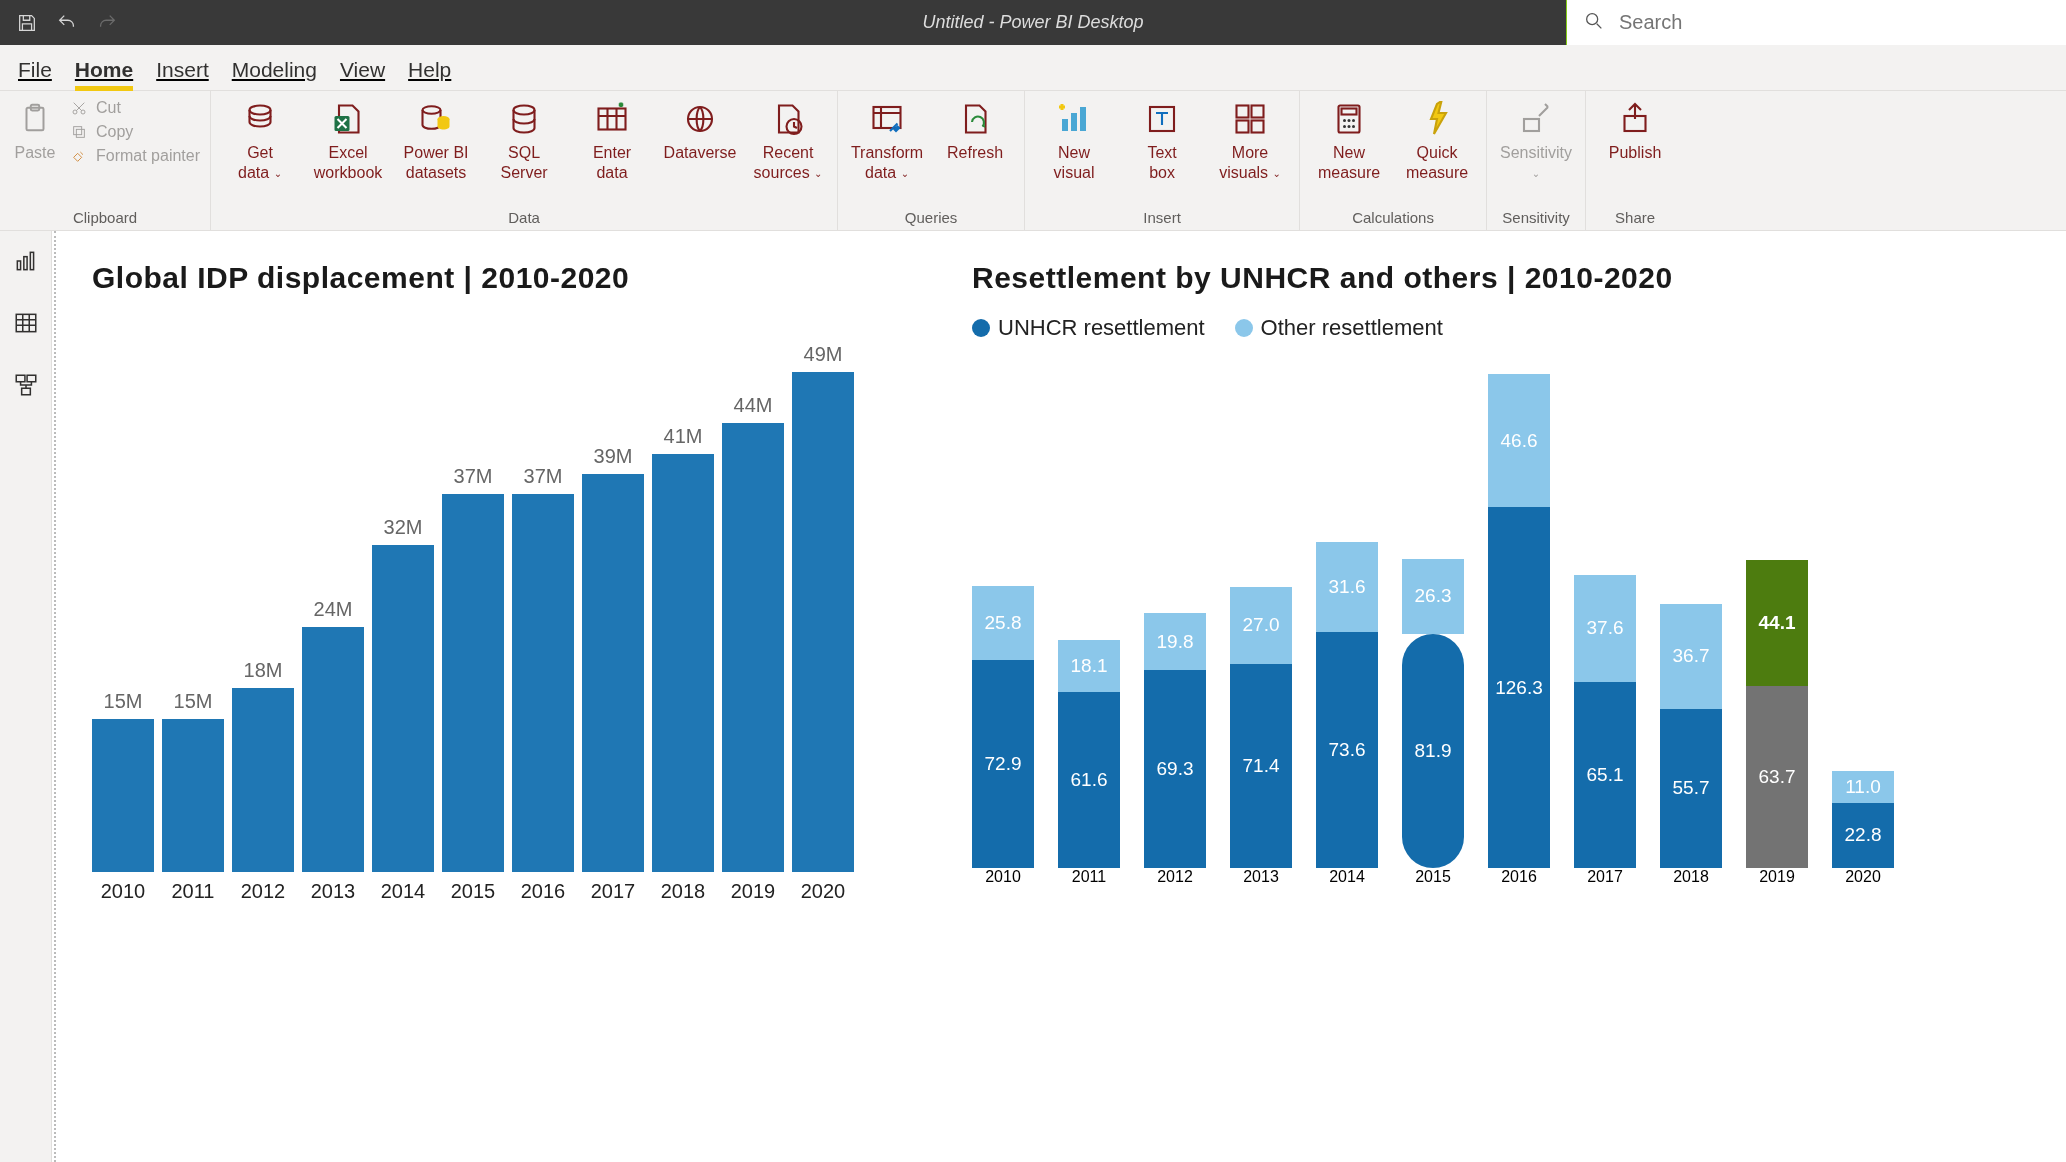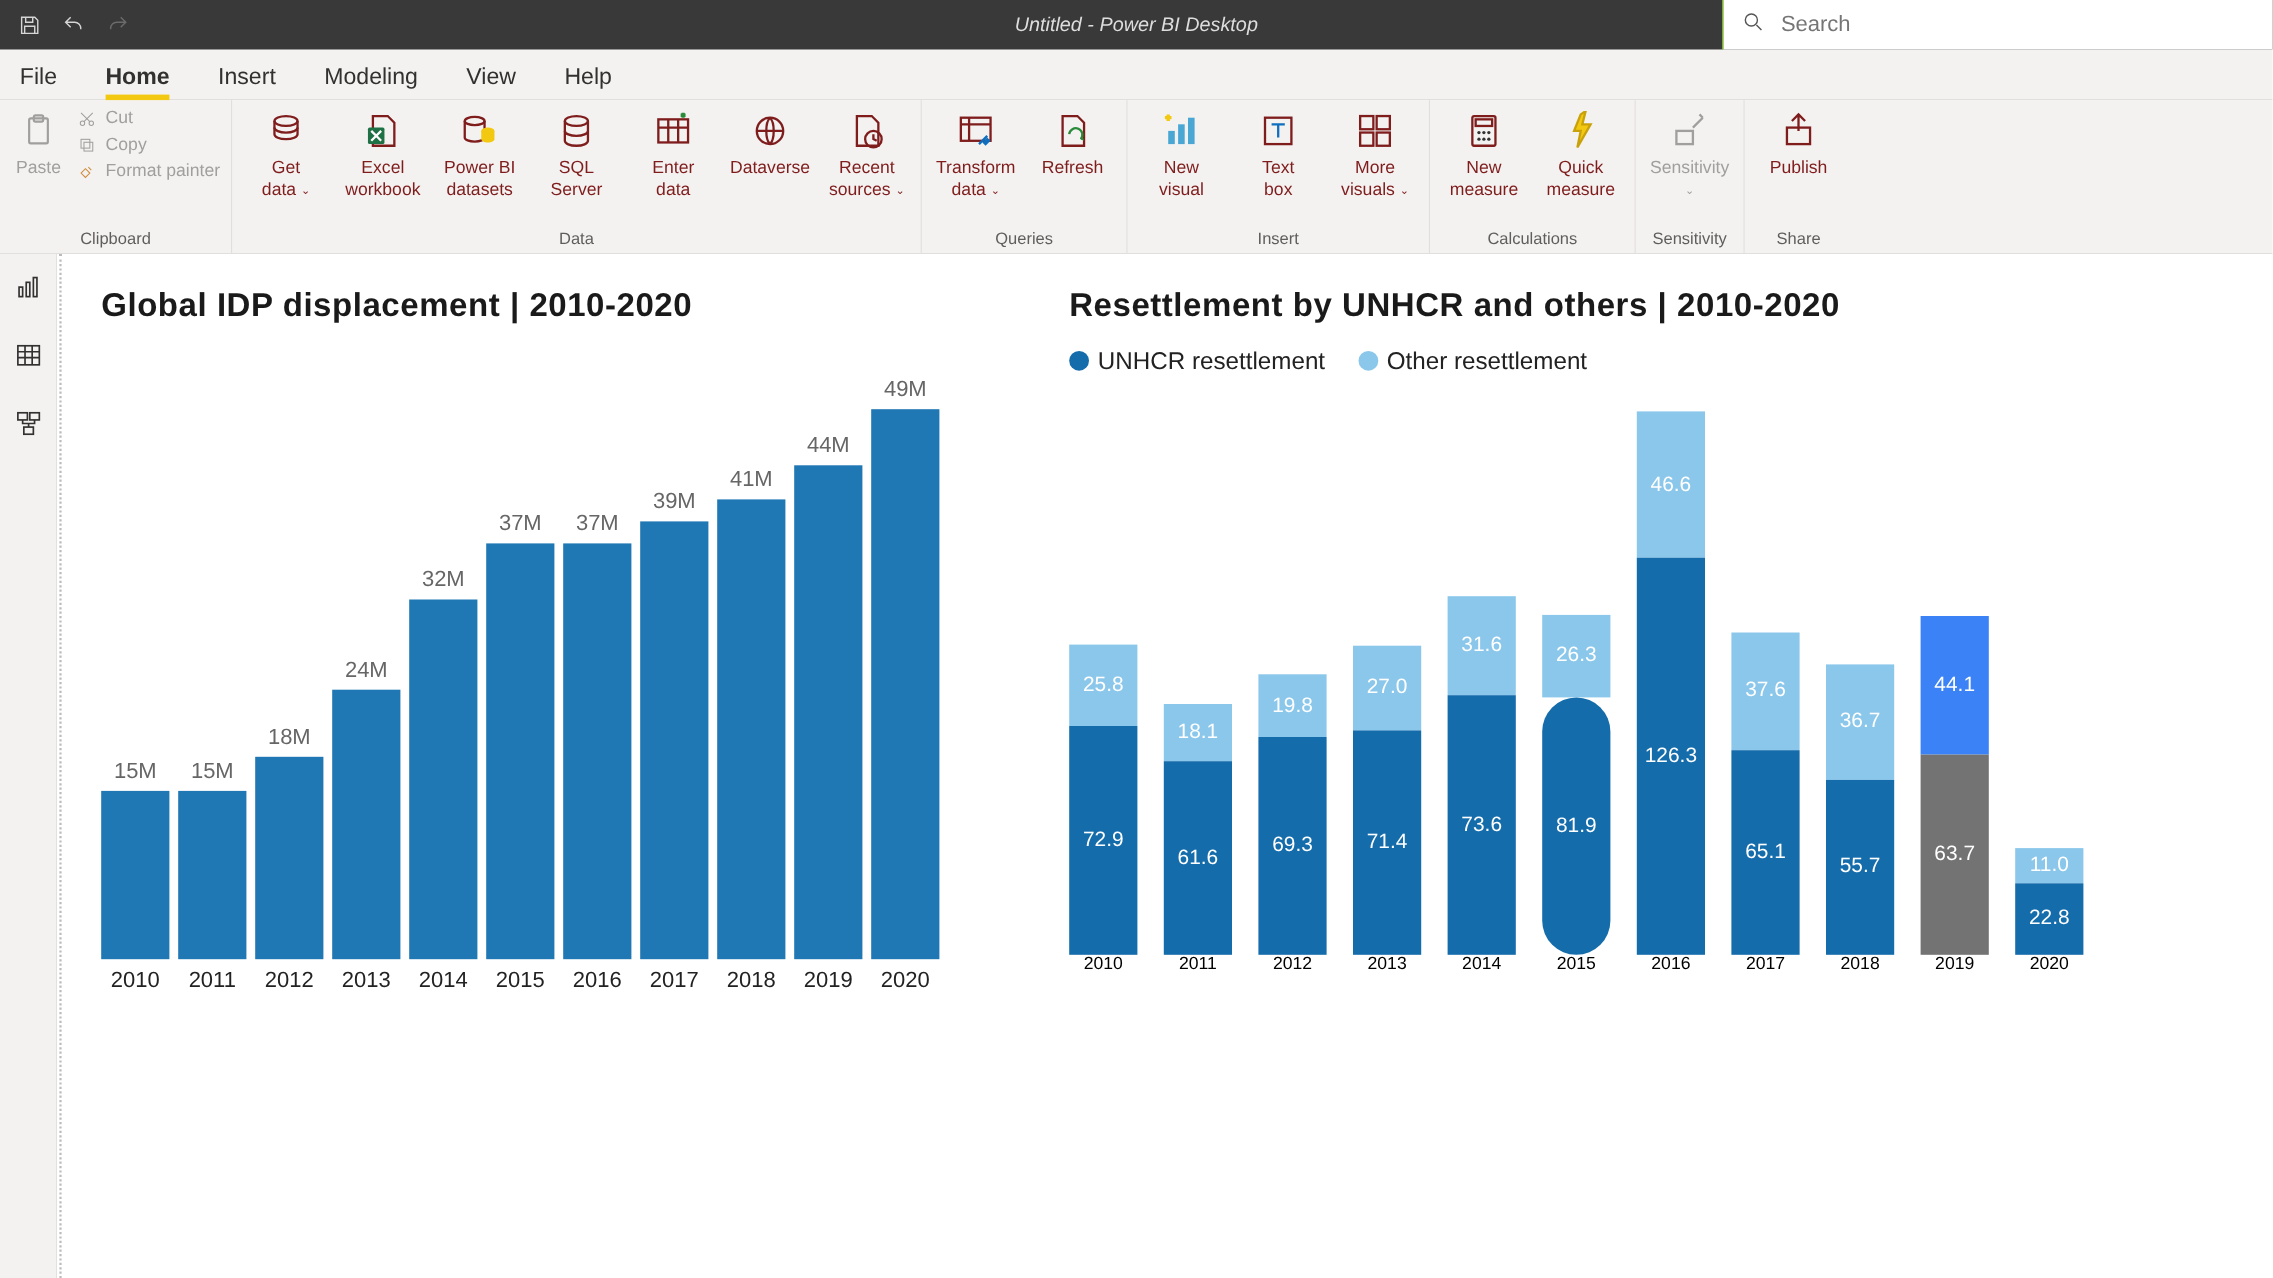--- a/index.html
+++ b/index.html
@@ -7,21 +7,21 @@
 
 
 .titlebar { height: 45px; background: #393939; color: #e6e6e6; display: flex; align-items: center; position: relative; }
 .titlebar .tb-left { display: flex; align-items: center; gap: 14px; padding-left: 14px; }
 .titlebar .icon-btn { width: 26px; height: 26px; display: flex; align-items: center; justify-content: center; color: #d6d6d6; }
 .titlebar .title { position: absolute; left: 0; right: 0; text-align: center; font-size: 18px; color: #ddd; pointer-events: none; font-style: italic; }
 .search-wrap { position: absolute; right: 0; top: 0; width: 500px; height: 45px; background: #fff; display: flex; align-items: center; padding: 0 16px; gap: 14px; border-left: 1px solid #84cc16; }
 .search-wrap input { border: none; outline: none; font-size: 20px; width: 100%; color: #666; background: transparent; }
 
 
-.menubar { height: 46px; background: #f3f2f1; display: flex; align-items: flex-end; padding-left: 18px; gap: 44px; border-bottom: 1px solid #e1dfdd; }
+.menubar { height: 46px; background: #f3f2f1; display: flex; align-items: flex-end; padding-left: 18px; gap: 23px; border-bottom: 1px solid #e1dfdd; text-decoration: underline; }
 .menubar .mi { font-size: 21px; color: #323130; padding-bottom: 8px; position: relative; }
 .menubar .mi.active { font-weight: 600; }
 .menubar .mi.active::after { content: ""; position: absolute; left: 0; right: 0; bottom: -1px; height: 5px; background: #f2c811; }
 
 
 .ribbon { height: 140px; background: #f3f2f1; border-bottom: 1px solid #e1dfdd; display: flex; }
 .ribbon-group { border-right: 1px solid #e1dfdd; display: flex; flex-direction: column; padding: 0 10px; }
 .rg-body { flex: 1; display: flex; align-items: flex-start; gap: 10px; padding-top: 8px; }
 .rg-title { text-align: center; font-size: 15px; color: #605e5c; padding-bottom: 4px; }
 .big-btn { display: flex; flex-direction: column; align-items: center; justify-content: flex-start; width: 78px; text-align: center; font-size: 16px; color: #7f1d1d; line-height: 1.25; gap: 4px; }
@@ -530,21 +530,21 @@
               <div class="stack-col">
                 <div class="stack">
                   <div class="seg" style="height: 159.143px; background: rgb(20, 108, 171);">55.7</div>
                   <div class="seg top" style="height: 104.857px; background: rgb(139, 199, 234);">36.7</div>
                 </div>
                 <div class="xlab">2018</div>
               </div>
               <div class="stack-col">
                 <div class="stack">
                   <div class="seg" style="height: 182px; background: #737373;">63.7</div>
-                  <div class="seg top" style="height: 126px; background: #3b82f6;">44.1</div>
+                  <div class="seg top" style="height: 126px; background: #4d7c0f; font-weight: bold;">44.1</div>
                 </div>
                 <div class="xlab">2019</div>
               </div>
               <div class="stack-col">
                 <div class="stack">
                   <div class="seg" style="height: 65.1429px; background: rgb(20, 108, 171);">22.8</div>
                   <div class="seg top" style="height: 31.4286px; background: rgb(139, 199, 234);">11.0</div>
                 </div>
                 <div class="xlab">2020</div>
               </div>

